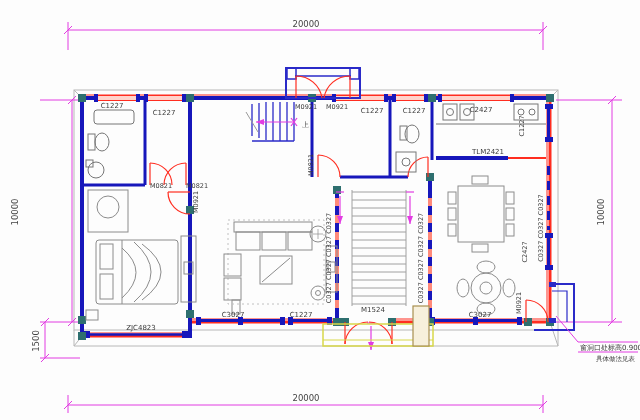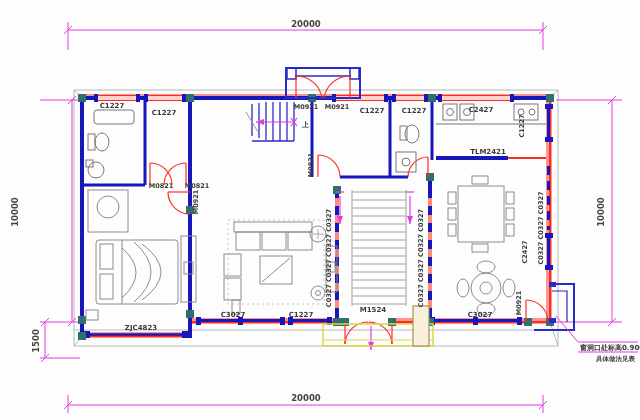--- a/index.html
+++ b/index.html
@@ -1,17 +1,17 @@
 <!DOCTYPE html>
 <html><head>
 <meta charset="utf-8">
 <style>
   html,body{margin:0;padding:0;background:#ffffff;}
   .canvas{position:relative;width:640px;height:420px;background:#fdfdfd;overflow:hidden;
-          font-family:"DejaVu Sans",sans-serif;font-weight:bold;}
+          font-family:"DejaVu Sans",sans-serif;}
   svg text{font-family:"DejaVu Sans",sans-serif;fill:#3a3a3a;}
   .dimtxt{font-size:8.5px;fill:#444;}
   .lbl{font-size:7px;fill:#3a3a3a;}
   .lblv{font-size:6.5px;fill:#3a3a3a;}
 </style>
 </head>
 <body>
 
 <div class="canvas">
 <svg width="640" height="420" viewBox="0 0 640 420">

